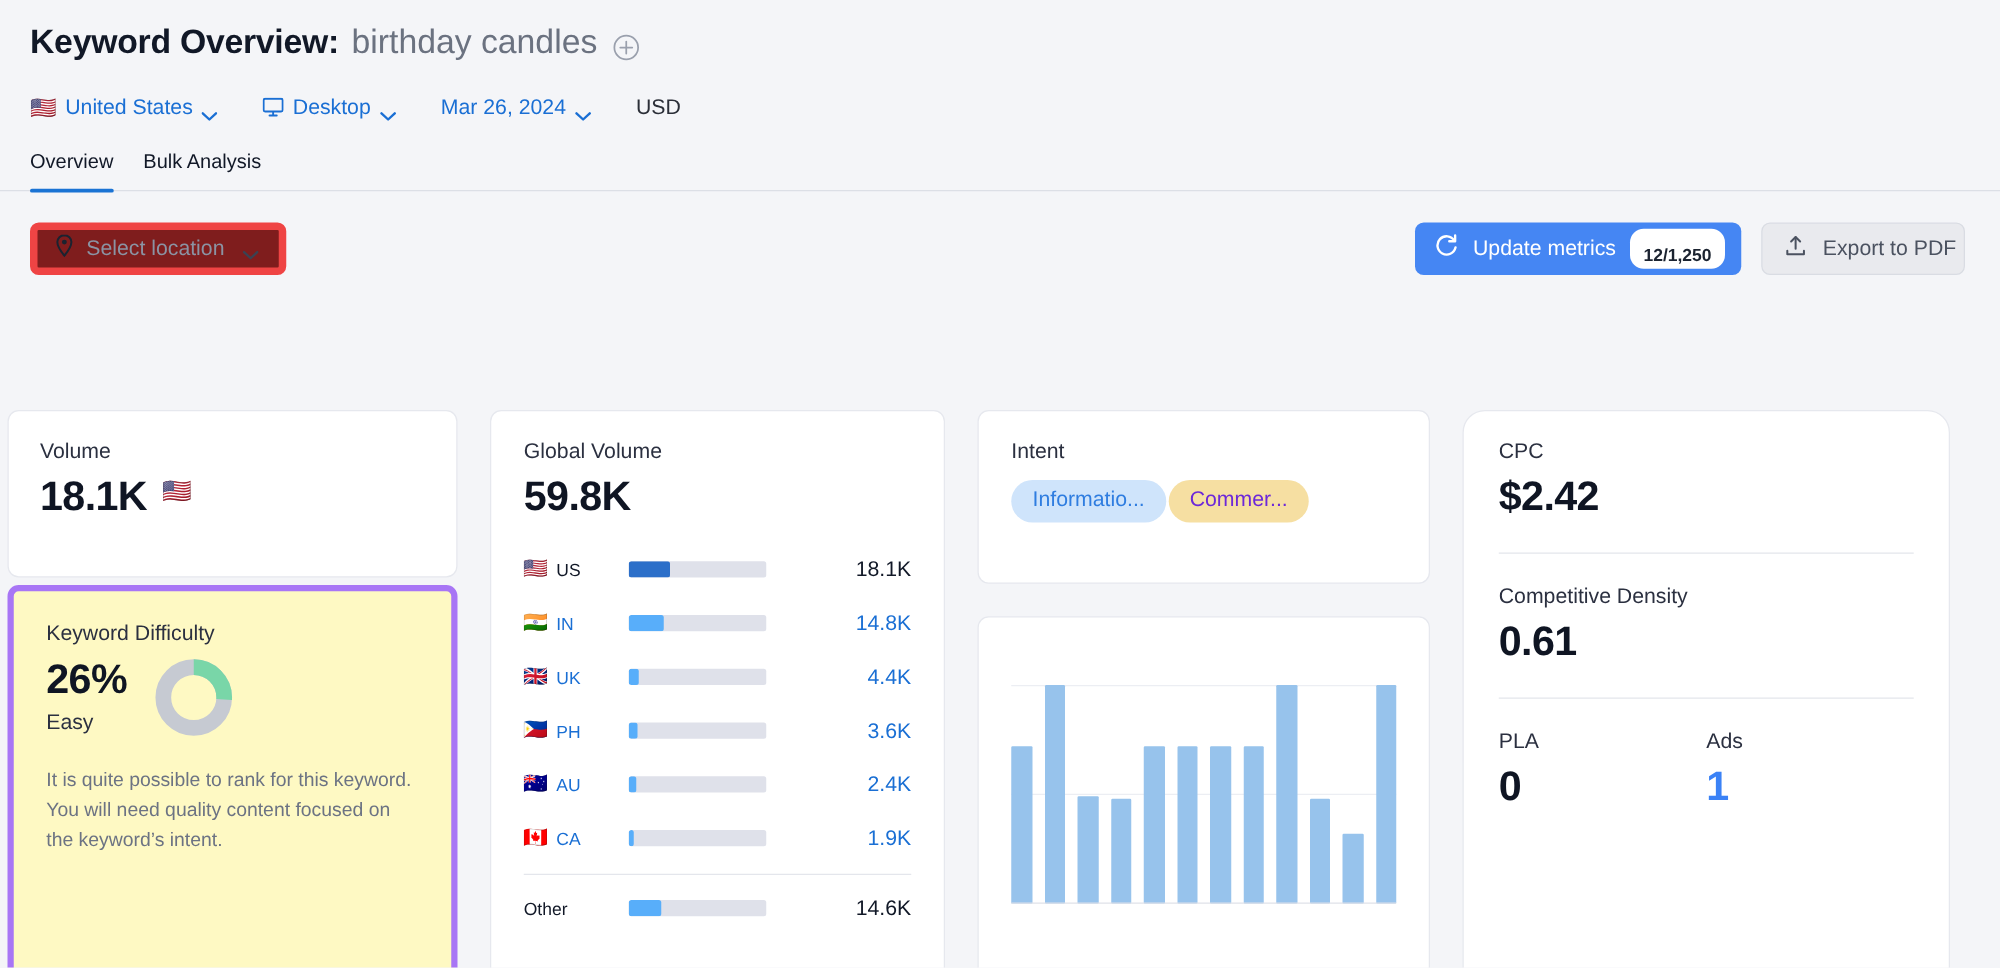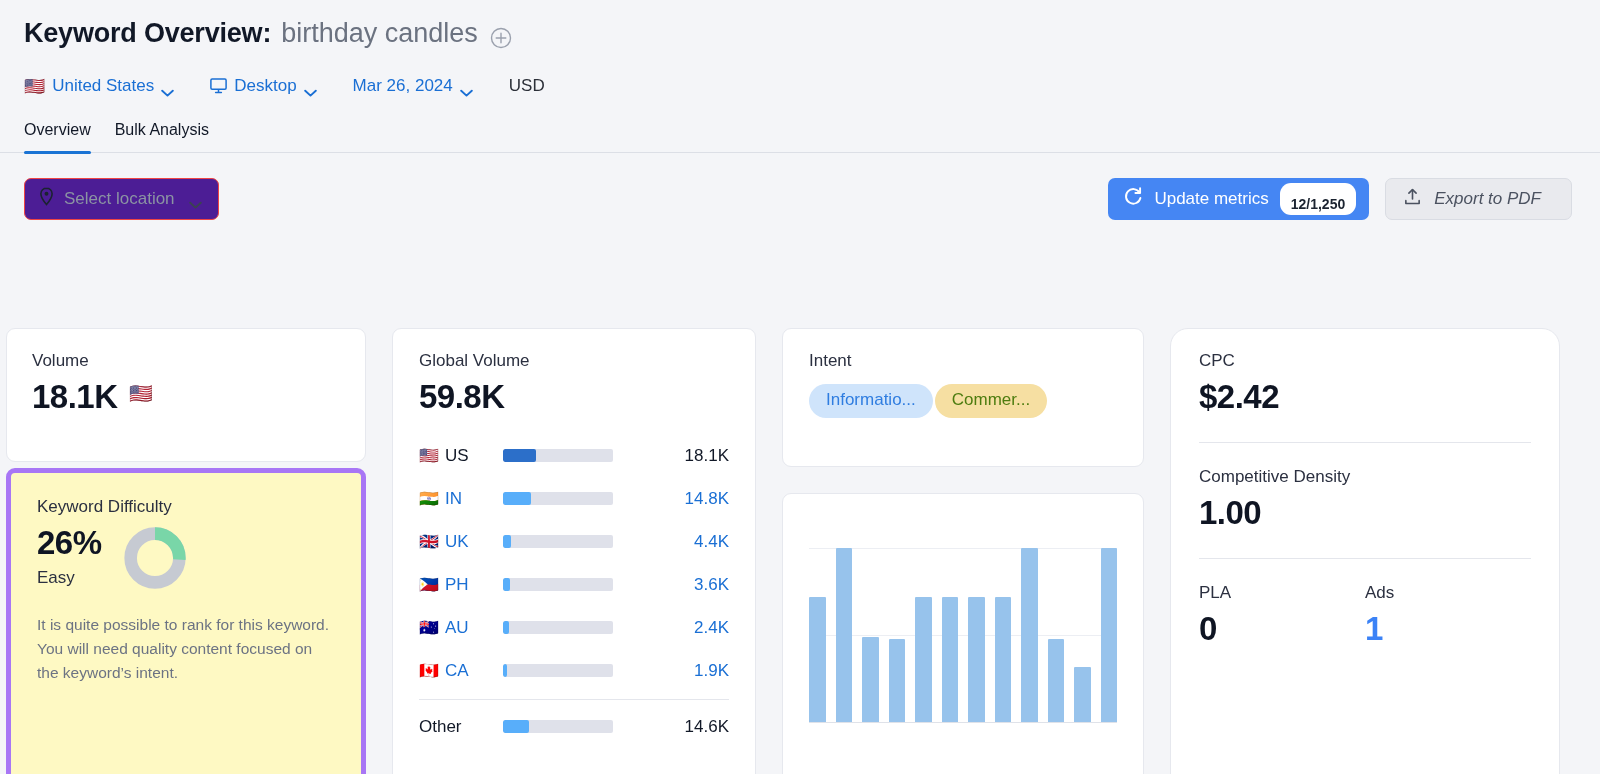--- a/index.html
+++ b/index.html
@@ -37,41 +37,41 @@
     content: ""; position: absolute; left: 0; right: 0; bottom: -2px;
     height: 3px; background: #1a73d4; border-radius: 2px;
   }
   .tabs-divider { height: 1px; background: #dcdfe6; width: 100%; }
 
   
   .toolbar { display: flex; align-items: center; padding: 23px 28px 0 24px; height: 68px; }
   .loc-select {
     display: flex; align-items: center; gap: 10px;
     height: 42px; padding: 0 16px 0 14px;
-    border: 1px solid #ef4444; border-radius: 7px; background: #4c1d95;
+    border: 6px solid #ef4444; border-radius: 7px; background: #7f1d1d;
     cursor: pointer;
   }
   .loc-label { font-size: 17px; color: #8b93a3; }
   .spacer { flex: 1; }
 
   .btn-update {
     display: flex; align-items: center; gap: 11px;
     height: 42px; padding: 0 13px 0 15px;
     background: #4586f3; border-radius: 7px; color: #fff;
     font-size: 17px; cursor: pointer; border: none;
   }
   .badge-count {
     background: #fff; color: #1b2330; font-size: 14px; font-weight: 700;
     border-radius: 11px; padding: 14px 11px 4px; line-height: 1;
   }
   .btn-export {
     display: flex; align-items: center; gap: 12px;
-    height: 42px; padding: 0 30px 0 17px; margin-left: 16px;
+    height: 42px; padding: 0 6px 0 17px; margin-left: 16px;
     background: #e9eaee; border: 1px solid #d9dce3; border-radius: 7px;
-    color: #4b5260; font-size: 17px; cursor: pointer; font-style: italic;
+    color: #4b5260; font-size: 17px; cursor: pointer;
   }
 
   
   .grid {
     position: absolute; left: 6px; top: 281px;
     width: 1548px; height: 465px;
     display: grid;
     grid-template-columns: 360px 364px 362px 390px;
     gap: 26px 26px;
     margin-top: 47px;
@@ -97,41 +97,41 @@
   .kd-pct { font-size: 33px; font-weight: 700; letter-spacing: -0.5px; color: #0f1523; }
   .kd-word { font-size: 17px; color: #2b3040; margin-top: 6px; }
   .donut { width: 66px; height: 66px; flex: 0 0 auto; margin-top: 6px; }
   .kd-desc { font-size: 15.5px; line-height: 1.56; color: #6c7383; margin-top: 22px; max-width: 300px; }
 
   
   .card-global { height: 465px; padding: 22px 26px 0; }
   .gv-list { margin-top: 18px; }
   .gv-row { display: flex; align-items: center; height: 43px; }
   .gv-flag { width: 26px; font-size: 16px; line-height: 1; }
-  .gv-code { width: 58px; font-size: 17px; }
+  .gv-code { width: 58px; font-size: 14px; }
   .gv-code.current { color: #111827; }
   .gv-code.link { color: #1a6fd4; cursor: pointer; }
   .gv-track { flex: 0 0 auto; width: 110px; height: 13px; background: #dfe1ea; border-radius: 2px; position: relative; overflow: hidden; }
   .gv-fill { position: absolute; left: 0; top: 0; bottom: 0; border-radius: 2px; }
   .gv-val { flex: 1; text-align: right; font-size: 17px; }
   .gv-val.current { color: #111827; }
   .gv-val.link { color: #1a6fd4; cursor: pointer; }
   .gv-hr { height: 1px; background: #e4e6ec; margin: 7px 0 5px; }
   .gv-row.other .gv-code { width: 84px; color: #111827; }
   .gv-row.other .gv-val { color: #111827; }
 
   
   .card-intent { height: 139px; padding: 22px 26px 0; }
   .intent-badges { display: flex; gap: 2px; margin-top: 13px; }
   .badge {
     font-size: 17px; border-radius: 17px; padding: 7px 17px 8px; line-height: 1.1;
     white-space: nowrap; cursor: pointer;
   }
   .badge-info { background: #cfe4fb; color: #2f7de0; }
-  .badge-comm { background: #f6dfa2; color: #4d7c0f; }
+  .badge-comm { background: #f6dfa2; color: #6d28d9; }
 
   .card-trend { flex: 1; margin-top: 26px; padding: 22px 26px 0; }
   .trend-chart { position: relative; margin-top: 32px; height: 175px; }
   .trend-grid { position: absolute; left: 0; right: 0; height: 1px; background: #eceef3; }
   .trend-bars { position: absolute; left: 0; right: 0; bottom: 0; top: 0; display: flex; align-items: flex-end; gap: 10px; }
   .trend-bar { flex: 1; background: #97c3ec; border-radius: 1px; }
   .trend-base { position: absolute; left: 0; right: 0; bottom: 0; height: 1.5px; background: #dfe2e9; }
 
   
   .card-right { height: 465px; padding: 22px 28px 0; border-radius: 18px; }
@@ -387,21 +387,21 @@
       <div class="card card-right">
         <div>
           <div class="metric-label">CPC</div>
           <div class="metric-big">$2.42</div>
         </div>
 
         <div class="rc-hr"></div>
 
         <div class="rc-block">
           <div class="metric-label">Competitive Density</div>
-          <div class="metric-big">1.00</div>
+          <div class="metric-big">0.61</div>
         </div>
 
         <div class="rc-hr"></div>
 
         <div class="rc-block rc-split">
           <div class="rc-half">
             <div class="metric-label">PLA</div>
             <div class="metric-big">0</div>
           </div>
           <div class="rc-half">

